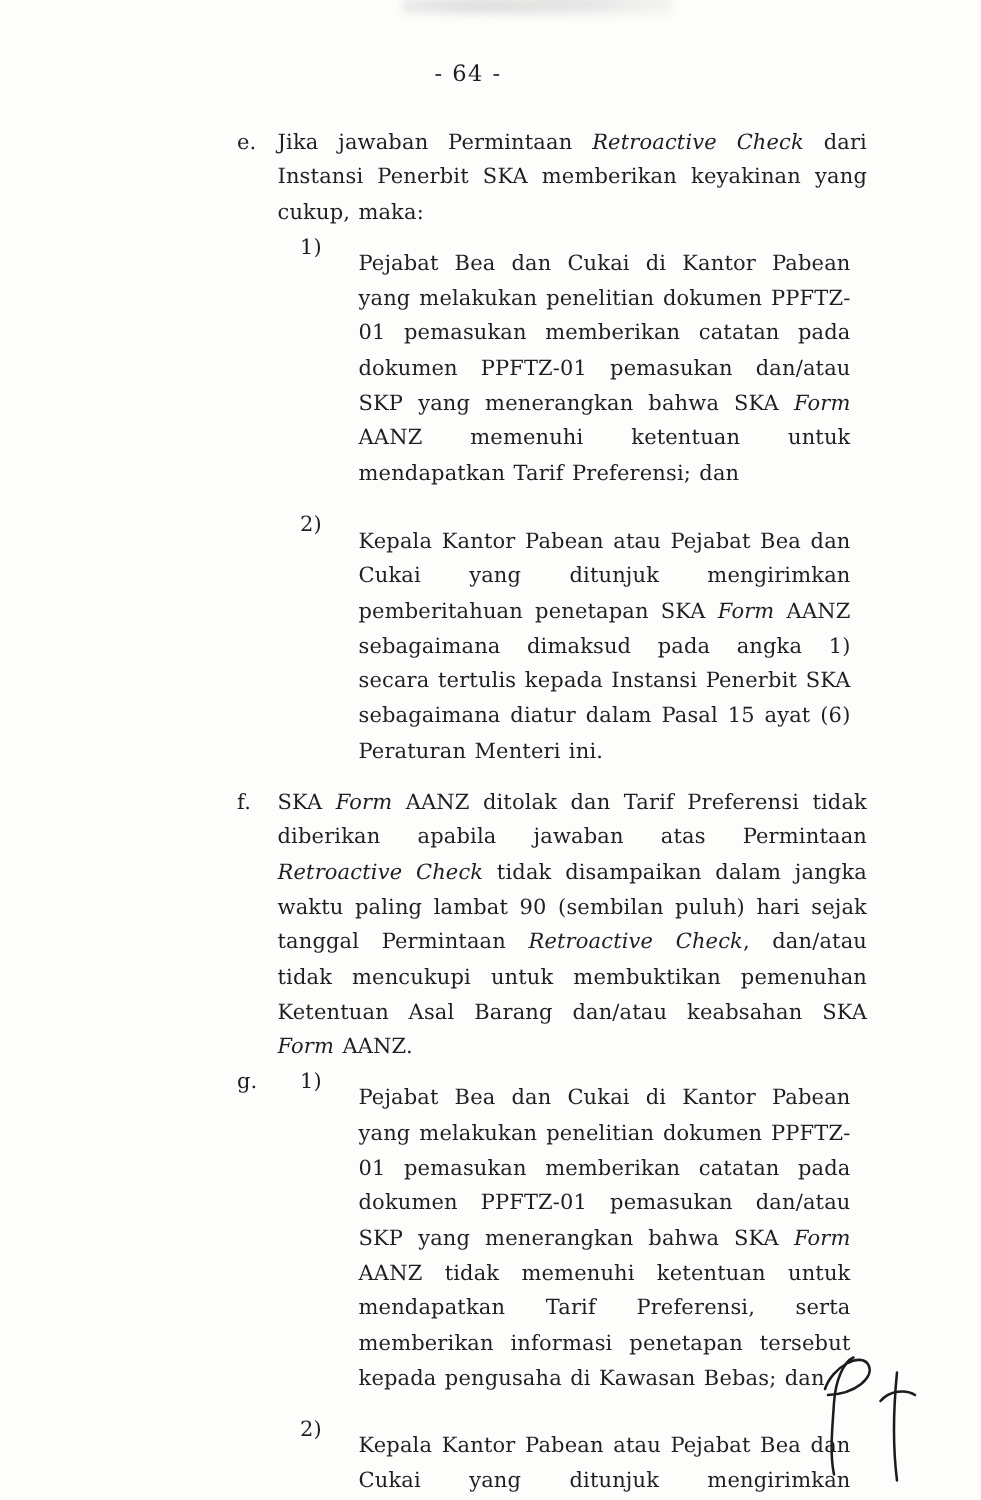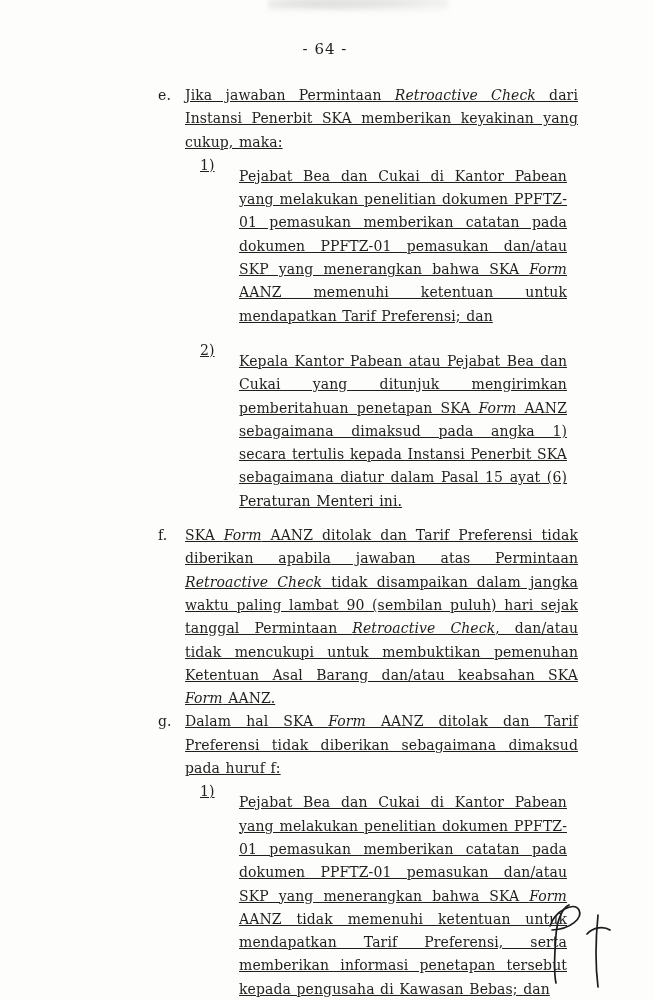--- a/index.html
+++ b/index.html
@@ -25,37 +25,36 @@
       radial-gradient(ellipse at 70% 40%, rgba(190,190,188,0.30), rgba(220,220,218,0) 70%);
     filter: blur(2px);
   }
   .page-number {
     position: absolute;
     top: 40px; left: 0;
     width: 624px;
     text-align: center;
     font-size: 15px;
     letter-spacing: 1px;
-    padding-left: 13px;
   }
   .doc-body {
     position: absolute;
     top: 84px; left: 158px;
     width: 420px;
     font-size: 14px;
     line-height: 23.3px;
     letter-spacing: 0.1px;
     word-spacing: 1px;
   }
   .item { display: flex; }
   .item-label {
     width: 27px;
     flex-shrink: 0;
   }
-  .item-content { flex: 1; min-width: 0; text-decoration: underline; }
+  .item-content { flex: 1; min-width: 0; }
   .para {
     margin: 0;
     text-align: justify;
   }
   .subitem {
     display: flex;
     margin-left: 15px;
   }
   .sub-label {
     width: 28px;
@@ -108,21 +107,20 @@
     <section class="item">
       <span class="item-label">f.</span>
       <div class="item-content">
         <p class="para">SKA <em>Form</em> AANZ ditolak dan Tarif Preferensi tidak diberikan apabila jawaban atas Permintaan <em>Retroactive Check</em> tidak disampaikan dalam jangka waktu paling lambat 90 (sembilan puluh) hari sejak tanggal Permintaan <em>Retroactive Check</em>, dan/atau tidak mencukupi untuk membuktikan pemenuhan Ketentuan Asal Barang dan/atau keabsahan SKA <em>Form</em> AANZ.</p>
       </div>
     </section>
 
     <section class="item">
       <span class="item-label">g.</span>
       <div class="item-content">
-        <p class="para">Dalam hal SKA <em>Form</em> AANZ ditolak dan Tarif Preferensi tidak diberikan sebagaimana dimaksud pada huruf f:</p>
         <div class="subitem">
           <span class="sub-label">1)</span>
           <p class="sub-para">Pejabat Bea dan Cukai di Kantor Pabean yang melakukan penelitian dokumen PPFTZ-01 pemasukan memberikan catatan pada dokumen PPFTZ-01 pemasukan dan/atau SKP yang menerangkan bahwa SKA <em>Form</em> AANZ tidak memenuhi ketentuan untuk mendapatkan Tarif Preferensi, serta memberikan informasi penetapan tersebut kepada pengusaha di Kawasan Bebas; dan</p>
         </div>
         <div class="subitem">
           <span class="sub-label">2)</span>
           <p class="sub-para">Kepala Kantor Pabean atau Pejabat Bea dan Cukai yang ditunjuk mengirimkan pemberitahuan penolakan SKA <em>Form</em> AANZ secara tertulis kepada Instansi Penerbit SKA sebagaimana diatur dalam Pasal 15 ayat (6) Peraturan Menteri ini.</p>
         </div>
       </div>
     </section>

